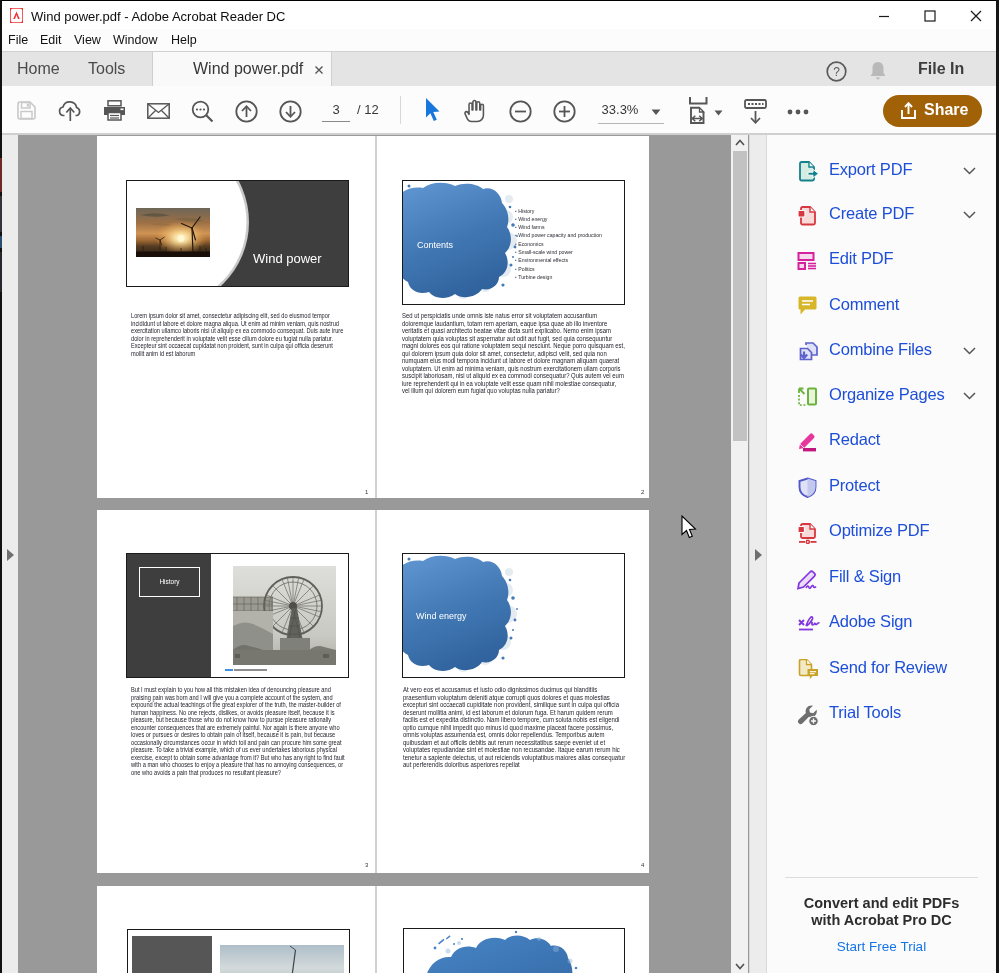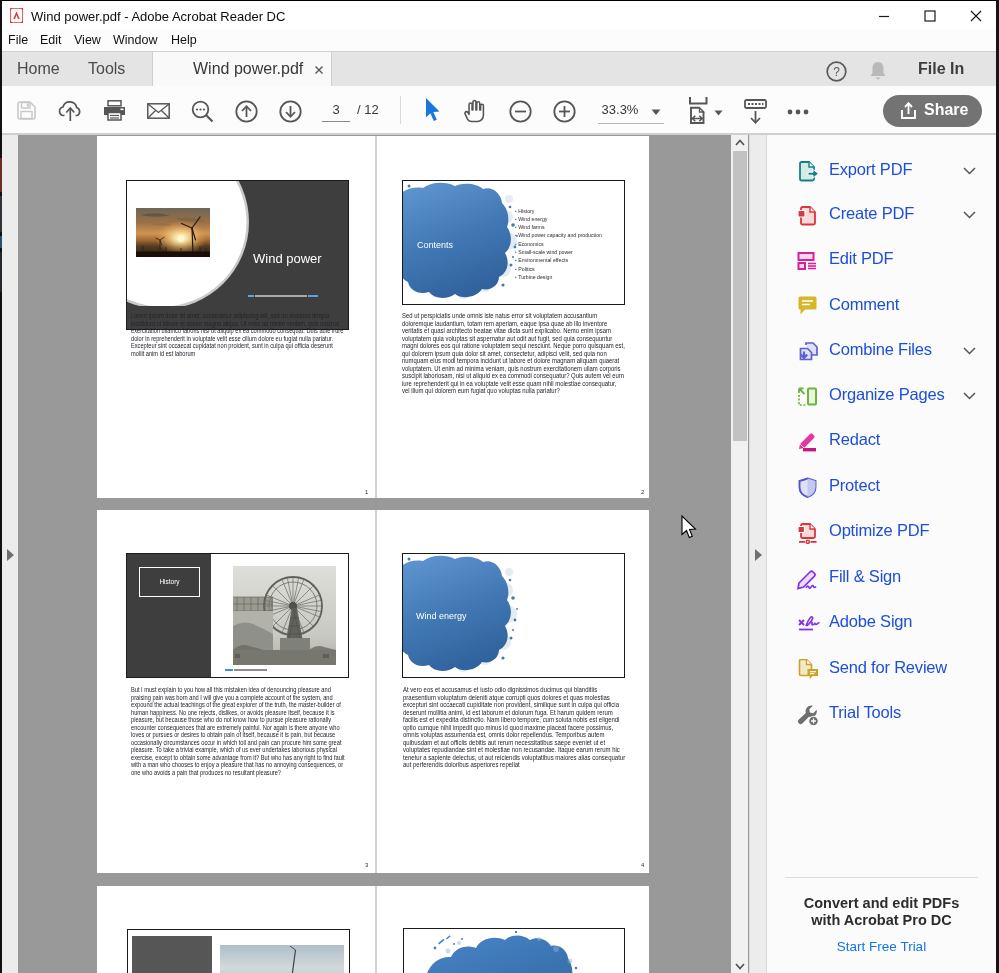--- a/index.html
+++ b/index.html
@@ -184,21 +184,21 @@
   </svg>
 
   <svg style="left:787px;top:23px" width="22" height="6" viewBox="0 0 22 6">
         <g fill="#565656">
           <circle cx="3" cy="3" r="2.4"></circle>
           <circle cx="11" cy="3" r="2.4"></circle>
           <circle cx="19" cy="3" r="2.4"></circle>
         </g>
       </svg>
 
-  <div style="position:absolute;left:883px;top:9px;width:99px;height:32px;background:#737373;border-radius:16px">
+  <div style="position:absolute;left:883px;top:9px;width:99px;height:32px;background:#a16207;border-radius:16px">
     <svg style="position:absolute;left:17px;top:7px" width="17" height="18" viewBox="0 0 17 18">
       <path d="M2 8 V16 H15 V8" fill="none" stroke="#fff" stroke-width="1.9"></path>
       <line x1="8.5" y1="12" x2="8.5" y2="2" stroke="#fff" stroke-width="1.9"></line>
       <path d="M5 5 L8.5 1.2 L12 5" fill="none" stroke="#fff" stroke-width="1.9"></path>
     </svg>
     <span style="position:absolute;left:41px;top:6px;font-size:16px;font-weight:bold;color:#fff">Share</span>
   </div>
 </div>
 
 <div id="content">
@@ -208,21 +208,21 @@
   <div class="pagerow" id="row1" style="top:1px;height:362px">
         <div class="pgdiv"></div>
       </div>
   <div class="pagerow" id="row2" style="top:375px;height:363px">
         <div class="pgdiv"></div>
       </div>
   <div class="pagerow" id="row3" style="top:751px;height:89px">
         <div class="pgdiv"></div>
       </div>
 
-  <div class="slide" style="left:126px;top:45px;width:223px;height:150px;background:#3e3e3e">
+  <div class="slide" style="left:126px;top:45px;width:223px;height:107px;background:#3e3e3e">
     <svg width="223" height="125" viewBox="0 0 223 125">
       <circle cx="35" cy="41" r="87" fill="#c9c9c9"></circle>
       <circle cx="35" cy="41" r="84.5" fill="#fff"></circle>
       <g transform="translate(9,27)">
         <defs>
           <linearGradient id="sky1" x1="0" y1="0" x2="0" y2="1">
             <stop offset="0" stop-color="#6e6658"></stop>
                 <stop offset="0.3" stop-color="#9c7046"></stop>
             <stop offset="0.52" stop-color="#cf9454"></stop>
                 <stop offset="0.66" stop-color="#a06934"></stop>

